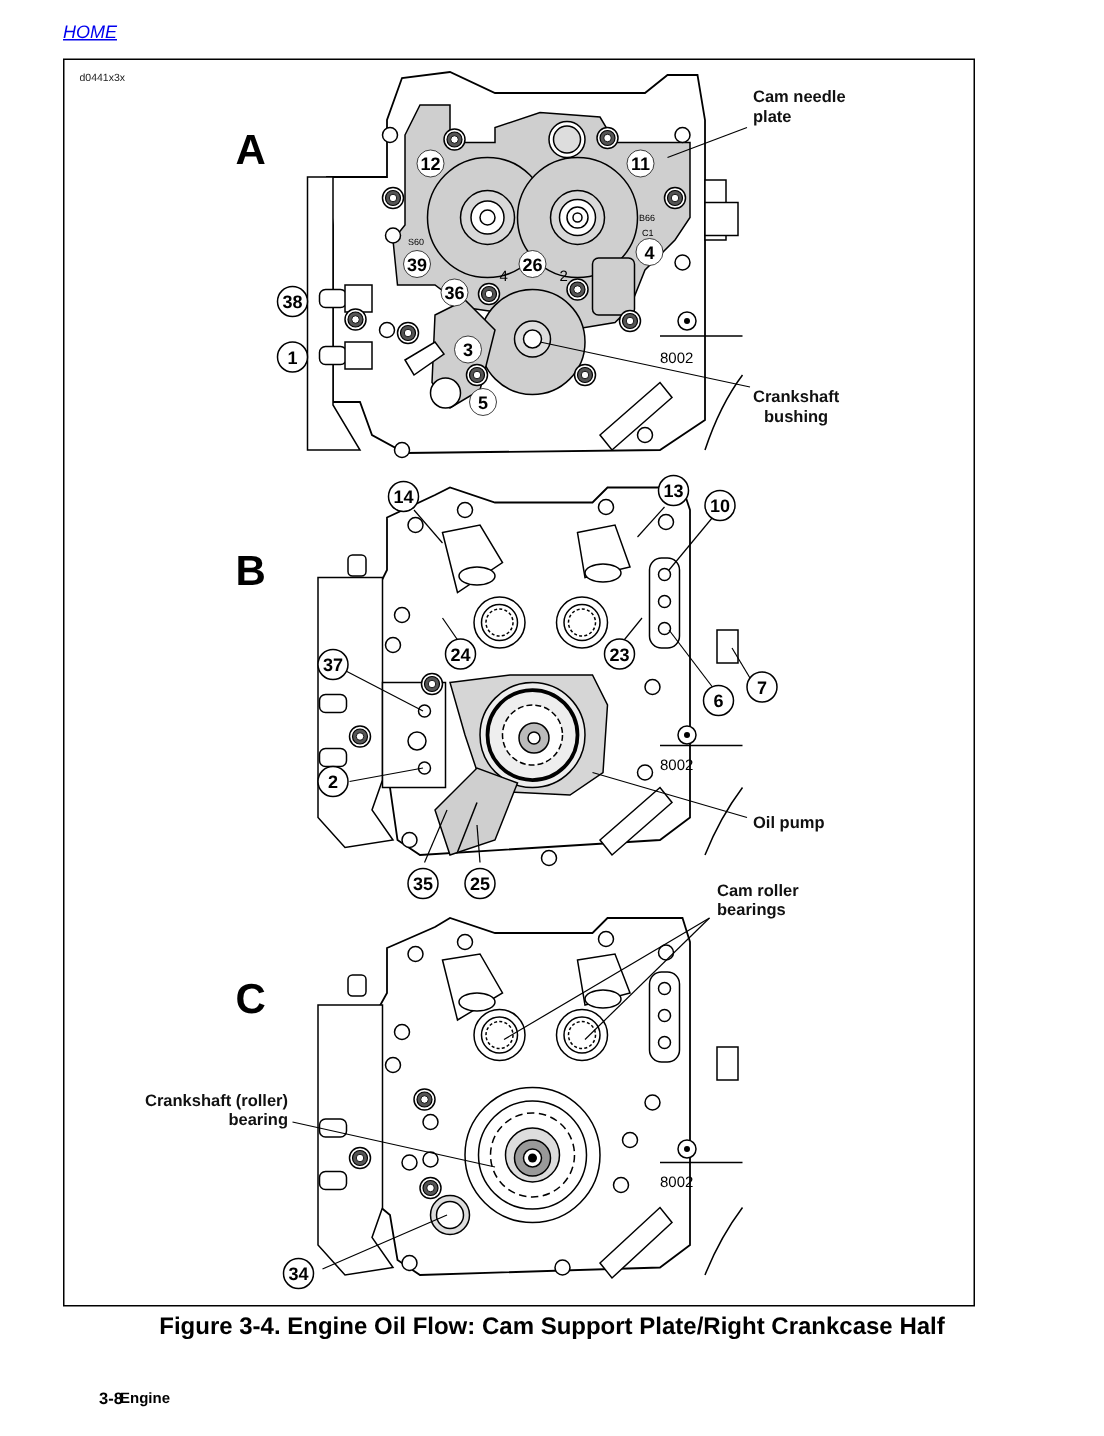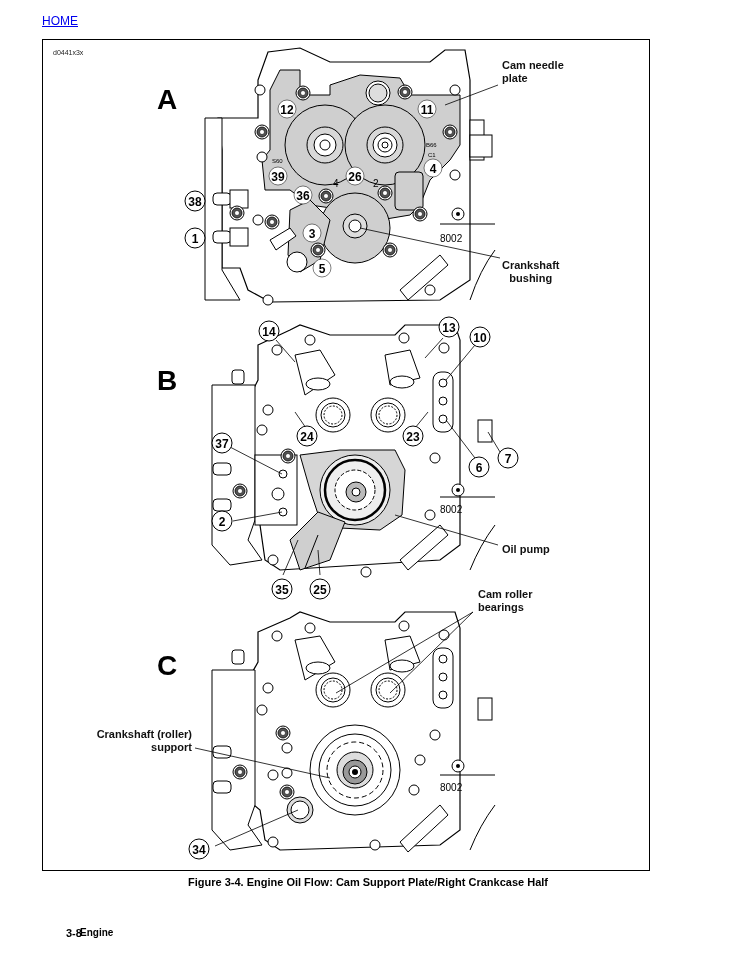--- a/index.html
+++ b/index.html
@@ -1,27 +1,27 @@
 <!DOCTYPE html>
 <html><head>
 <meta charset="utf-8">
 <style>
   html, body { margin:0; padding:0; background:#fff; }
   body { width:736px; height:957px; position:relative; overflow:hidden;
          font-family:"Liberation Sans", sans-serif; color:#000; }
   .home-link { position:absolute; left:42px; top:14px; font-size:12px; color:#0000ee;
-               text-decoration:underline; cursor:pointer; }
+               text-decoration:underline; cursor:pointer;font-style:italic; }
   .frame { position:absolute; left:42px; top:39px; width:608px; height:832px;
            border:1.5px solid #000; box-sizing:border-box; }
   .fig-id { position:absolute; left:10px; top:9px; font-size:7px; color:#222; }
   svg.art { position:absolute; left:0; top:0; }
   .panel-letter { position:absolute; font-size:28px; font-weight:bold; }
   .callout-text { position:absolute; font-size:11px; font-weight:bold; line-height:13px; color:#111; }
   .caption { position:absolute; left:0; width:736px; top:876px; text-align:center;
-             font-size:11px; font-weight:bold; }
+             font-size:16px; font-weight:bold; }
   .footer-num { position:absolute; left:42px; top:927px; font-size:11px; font-weight:bold;margin-left:24px; }
   .footer-sec { position:absolute; left:80px; top:927px; font-size:10px; font-weight:bold; }
   .bubble-txt { font-family:"Liberation Sans", sans-serif; font-weight:bold; font-size:12px; }
   .small-mark { font-family:"Liberation Sans", sans-serif; font-size:10px; }
 </style>
 </head>
 <body>
 
 <a class="home-link">HOME</a>
 
@@ -354,18 +354,18 @@
 </div>
 <div class="callout-text" style="left:502px;top:543px;">
   <div>Oil pump</div>
 </div>
 <div class="callout-text" style="left:478px;top:588px;">
   <div>Cam roller</div>
     <div>bearings</div>
 </div>
 <div class="callout-text" style="left:92px;top:728px;text-align:right;width:100px;">
   <div>Crankshaft (roller)</div>
-    <div>support</div>
+    <div>bearing</div>
 </div>
 
 <div class="caption">Figure 3-4. Engine Oil Flow: Cam Support Plate/Right Crankcase Half</div>
 <div class="footer-num">3-8</div>
 <div class="footer-sec">Engine</div>
 
 </body></html>

